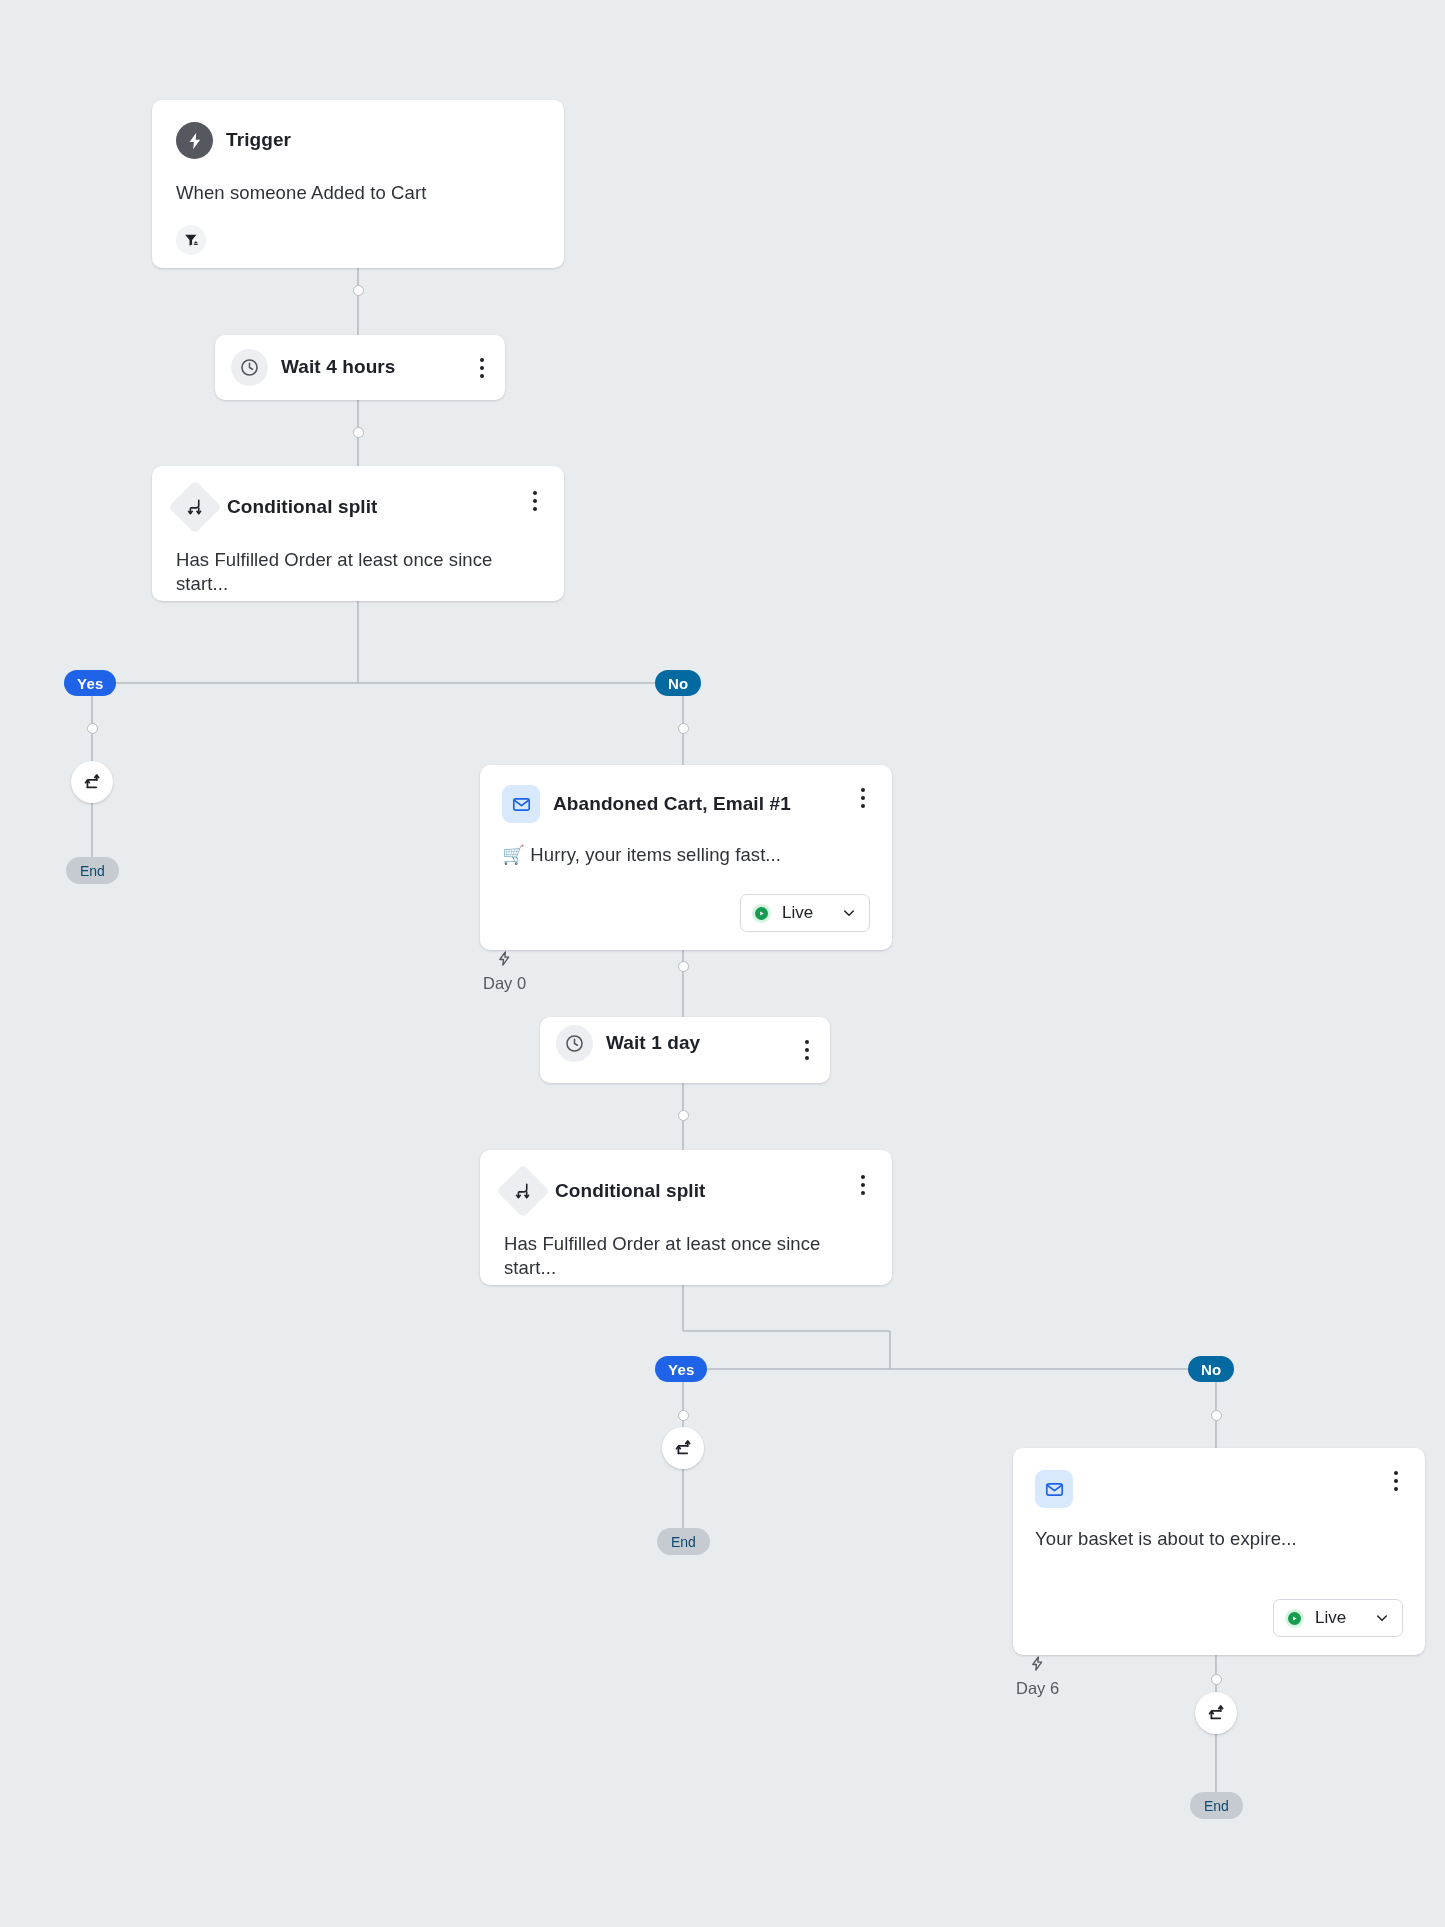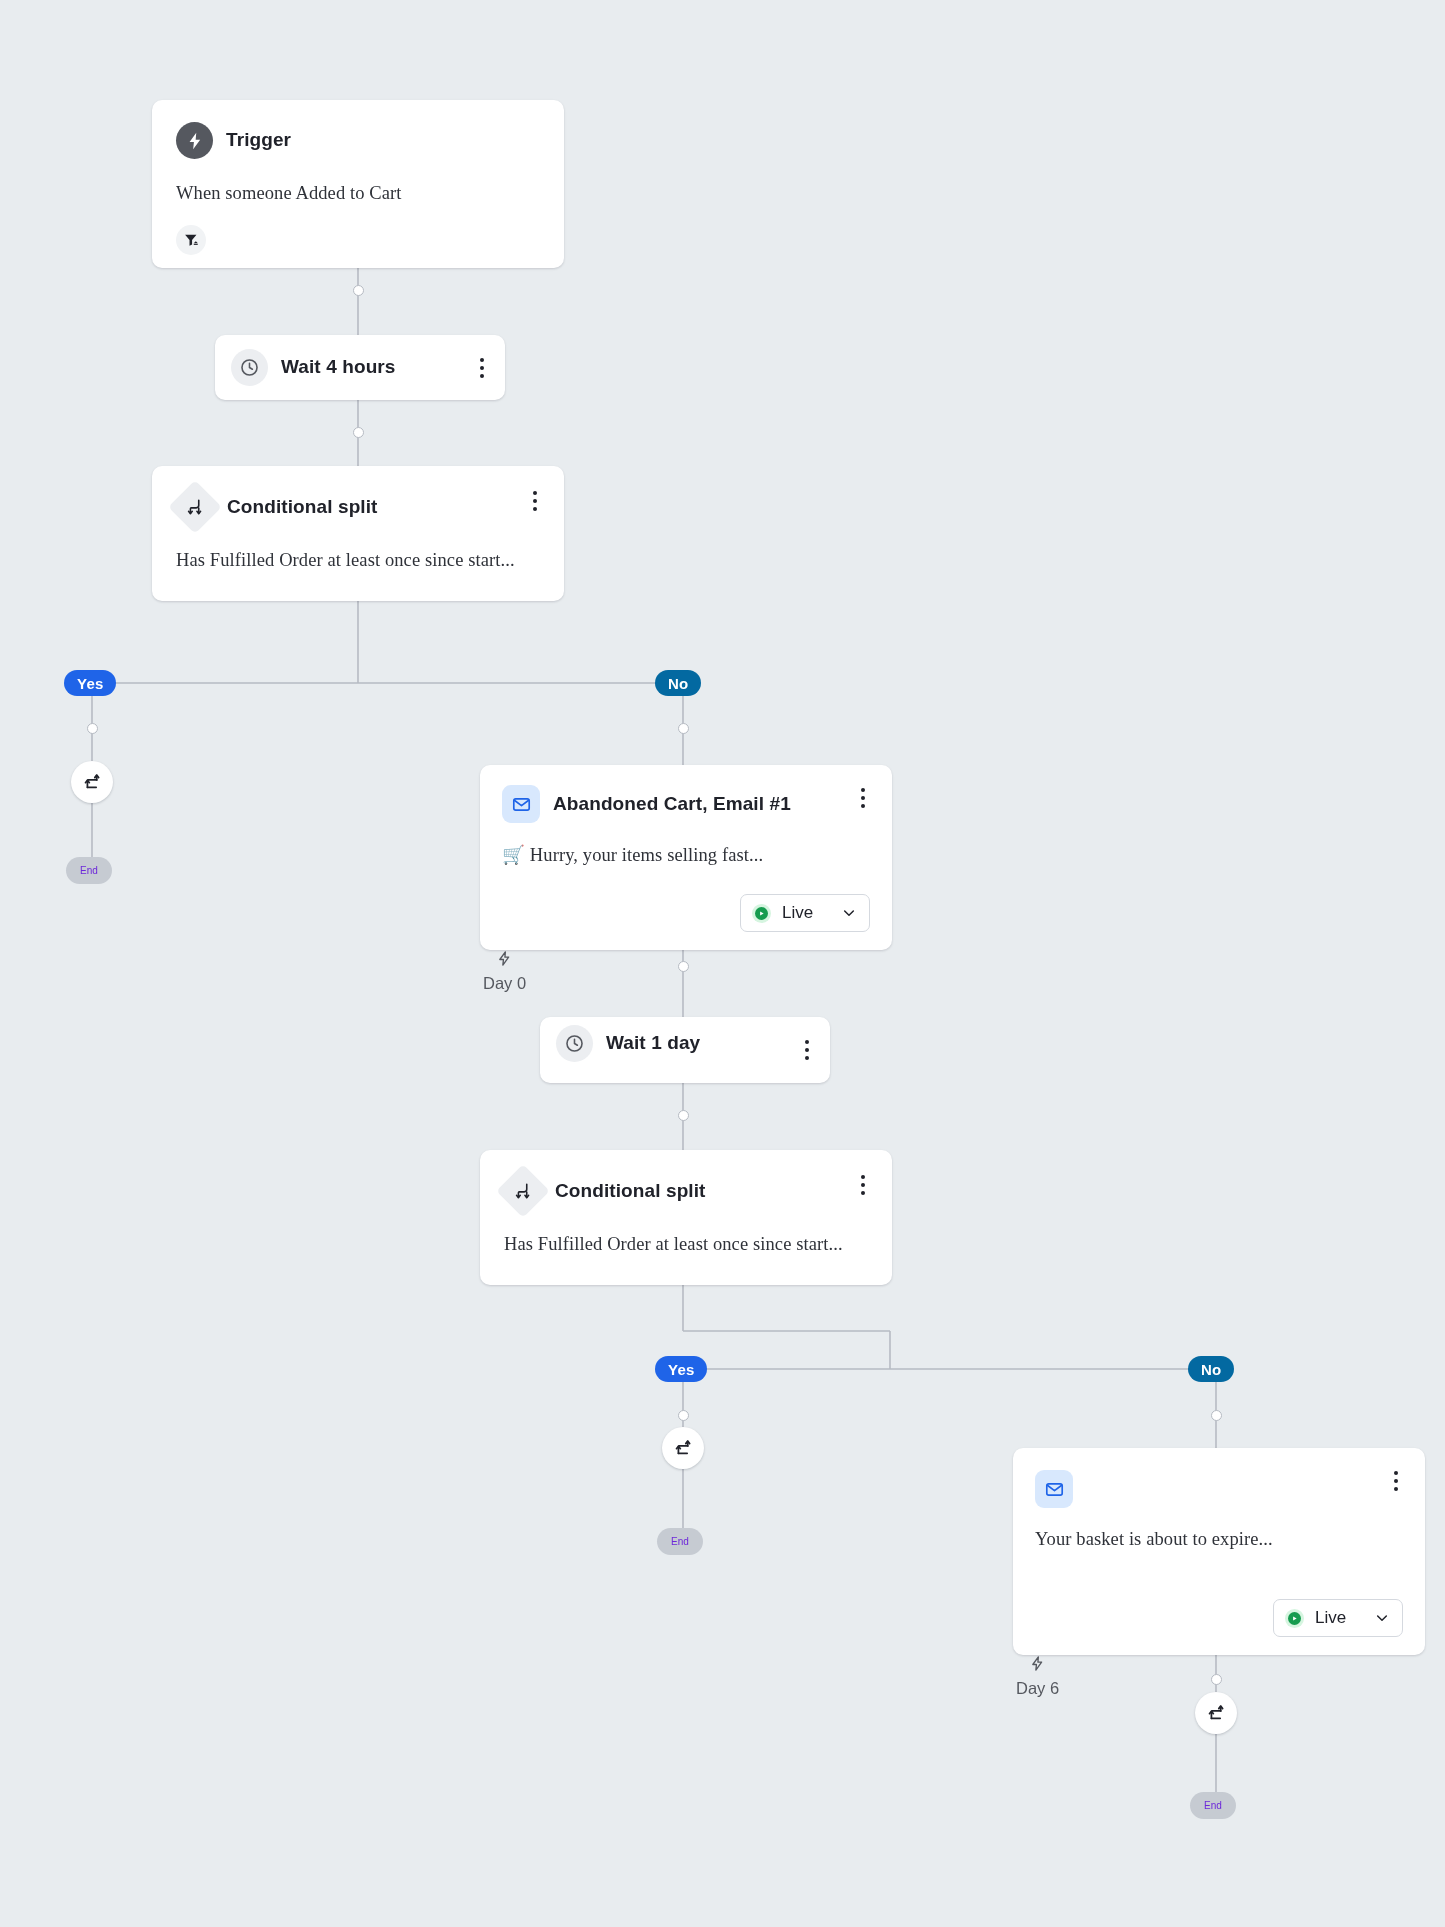--- a/index.html
+++ b/index.html
@@ -50,21 +50,20 @@
     color: #20222a;
     letter-spacing: .1px;
     line-height: 1.28;
   }
 
   .card-sub {
     font-size: 18.5px;
     color: #2f3239;
     line-height: 1.3;
     letter-spacing: .1px;
-    font-family: Liberation Serif, serif;
   }
 
   
   .kebab {
     position: absolute;
     width: 22px;
     height: 26px;
     display: flex;
     flex-direction: column;
     align-items: center;
@@ -173,22 +172,22 @@
     cursor: pointer;
   }
   .pill-yes { background: #1f64e8; }
   .pill-no  { background: #0369a1; }
 
   .pill-end {
     position: absolute;
     height: 27px;
     border-radius: 13.5px;
     background: #c6cbd2;
-    color: #6d28d9;
-    font-size: 10px;
+    color: #0c4a6e;
+    font-size: 14px;
     font-weight: 400;
     display: flex;
     align-items: center;
     justify-content: center;
     padding: 0 14px;
     box-sizing: border-box;
   }
 
   
   .loop-node {

